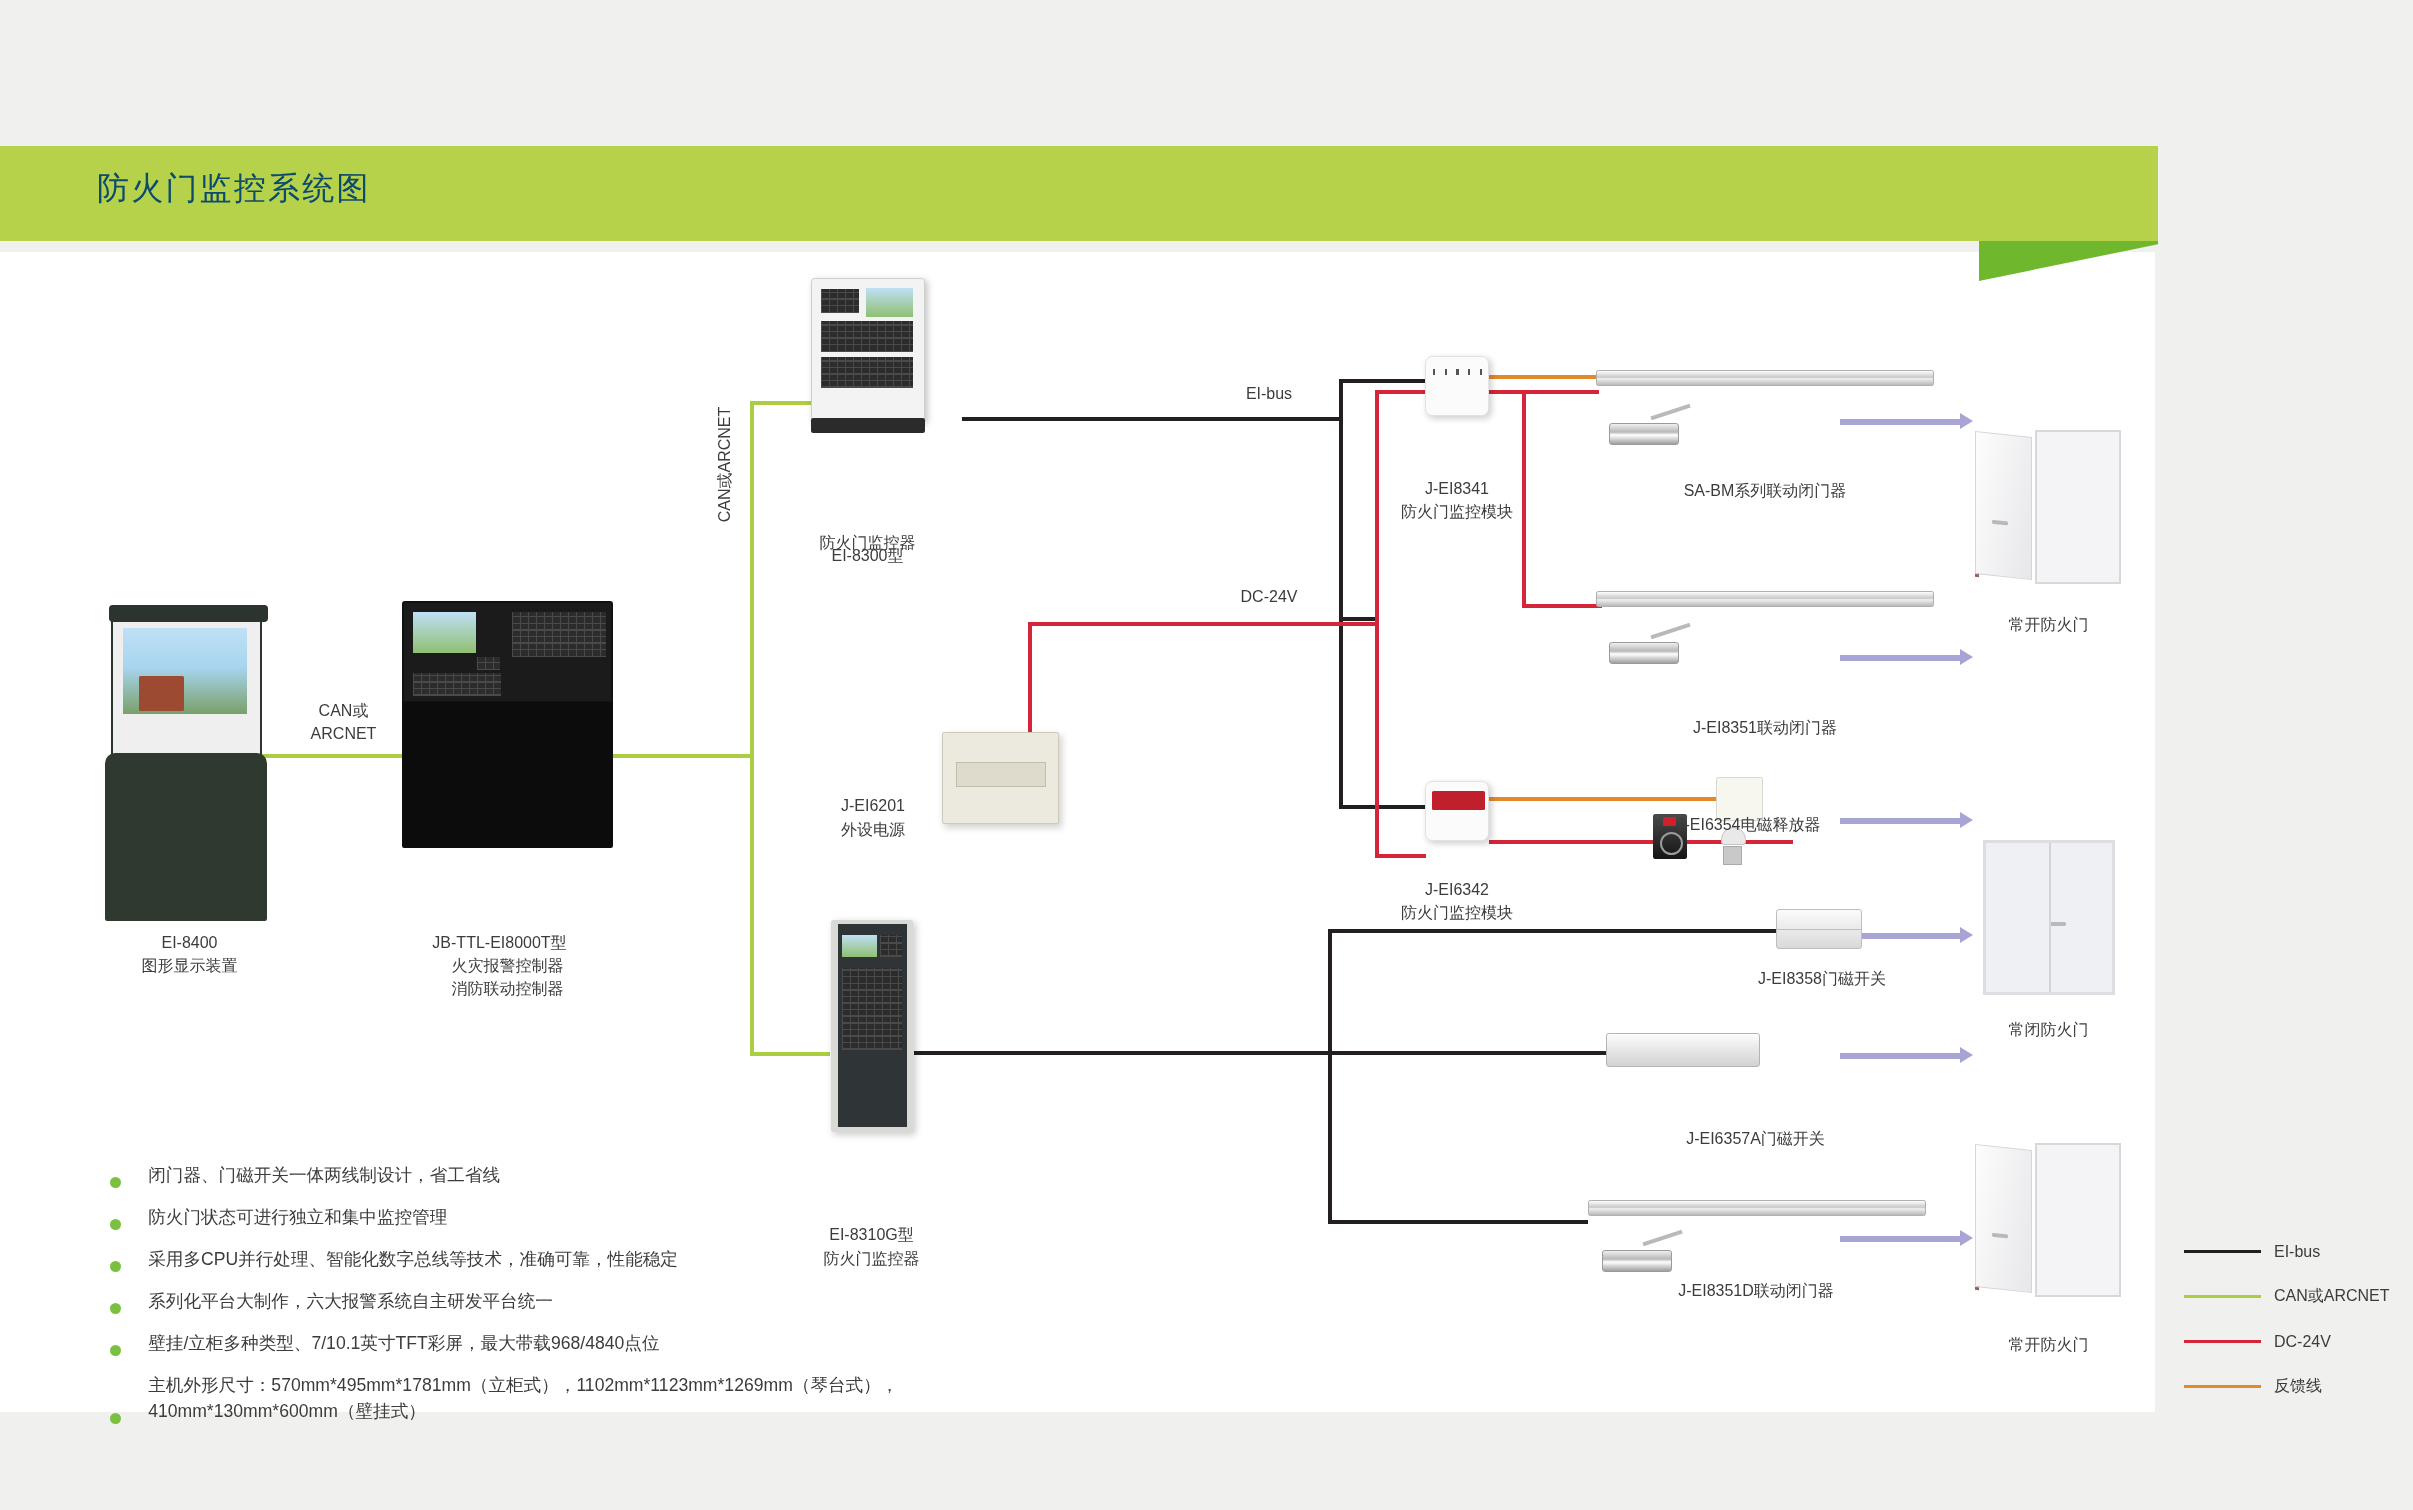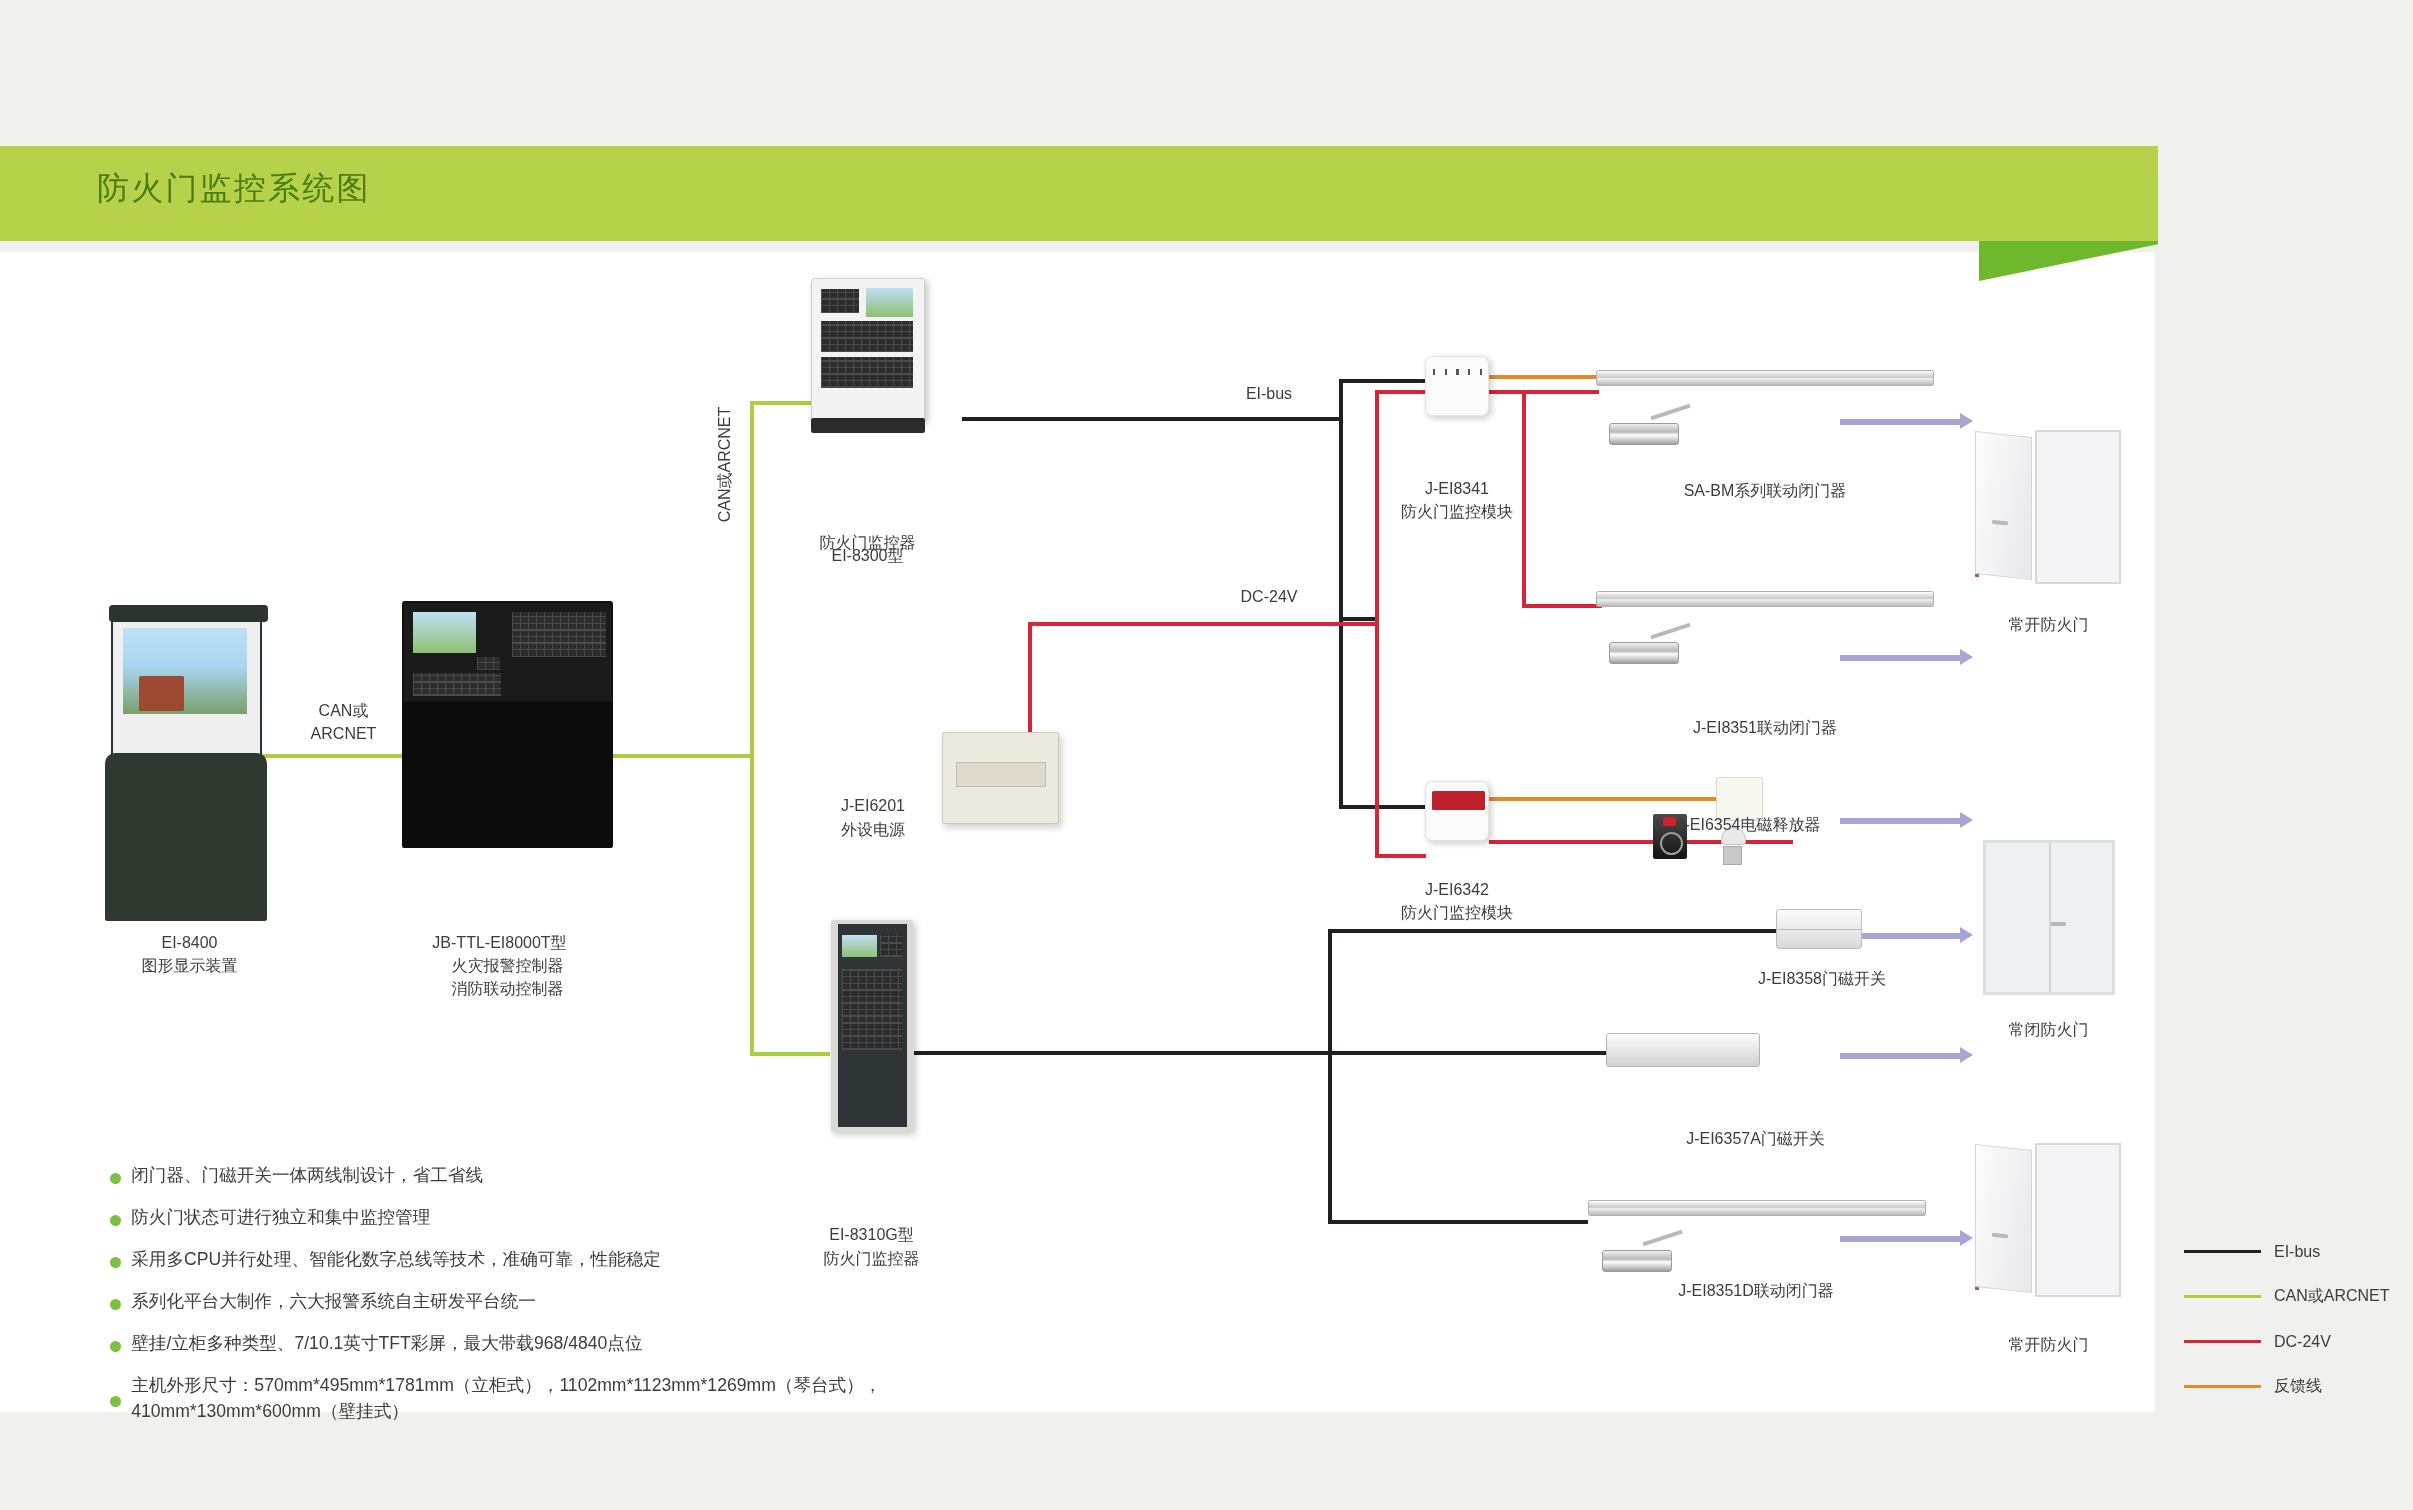--- a/index.html
+++ b/index.html
@@ -5,21 +5,21 @@
   html,body{margin:0;padding:0;background:#f0f0ef;}
   body{width:2413px;height:1511px;position:relative;overflow:hidden;
        font-family:"Liberation Sans","DejaVu Sans",sans-serif;color:#3b3b3b;}
 
   
   #page{position:absolute;left:0;top:0;width:2413px;height:1511px;background:#f0f0ef;}
   #white-panel{position:absolute;left:0;top:252px;width:2155px;height:1160px;background:#fff;}
   #banner{position:absolute;left:0;top:146px;width:2158px;height:95px;background:#b5d24a;}
   #banner-fold{position:absolute;left:1979px;top:241px;width:179px;height:40px;
      background:#6fb82e;clip-path:polygon(0 0,100% 0,100% 8%,0 100%);}
-  #banner-title{position:absolute;left:97px;top:167px;font-size:32px;color:#4d7c0f;
+  #banner-title{position:absolute;left:97px;top:167px;font-size:32px;color:#0c4a6e;
      letter-spacing:2.2px;font-weight:400;}
 
   
   .lbl{position:absolute;font-size:16px;line-height:23.4px;color:#3c3c3c;text-align:center;white-space:nowrap;}
   .wire{position:absolute;background:#231f20;}
   .wire.h{height:3.7px;} .wire.v{width:3.7px;}
   .grn{background:#aace3f;} .red{background:#d6243a;} .org{background:#e08a2a;}
   .arrow{position:absolute;height:5.9px;background:#a9a4d6;}
   .arrow:after{content:"";position:absolute;right:-12.4px;top:-5.9px;border-left:13px solid #a9a4d6;
      border-top:8.8px solid transparent;border-bottom:8.8px solid transparent;}
@@ -96,21 +96,21 @@
   .door-frame{position:absolute;right:0;top:0;width:86px;height:154px;background:#f4f4f6;border:2.2px solid #d8d8dc;box-sizing:border-box;}
   .door-leaf{position:absolute;left:0;top:4.4px;width:57px;height:143px;background:linear-gradient(100deg,#fdfdfd,#e7e7ea);
      border:1.5px solid #d5d5da;box-sizing:border-box;transform:skewY(6deg);}
   .door-edge{position:absolute;left:0;top:4.4px;width:3.7px;height:143px;background:#9d5a4e;transform:skewY(6deg);}
   .door-closed{position:absolute;width:132px;height:155px;background:#eef0f3;border:3.7px solid #dcdee2;box-sizing:border-box;}
   .door-closed:after{content:"";position:absolute;left:50%;top:0;width:1.5px;height:100%;background:#d2d5da;}
   .handle{position:absolute;width:16px;height:3.7px;background:#b9b9bd;border-radius:1.5px;}
 
   
   #bullets{position:absolute;left:110px;top:1162px;width:878px;}
-  .bullet-row{display:flex;align-items:center;margin-bottom:16px;}
+  .bullet-row{display:flex;align-items:flex-end;margin-bottom:16px;gap:17px;}
   .bullet-dot{width:11px;height:11px;border-radius:50%;background:#7cc043;margin-top:6.6px;margin-right:10.2px;flex:0 0 auto;}
   .bullet-text{font-size:17.6px;line-height:26px;color:#3c3c3c;}
 
   
   #legend{position:absolute;left:2184px;top:1229px;}
   .leg-row{display:flex;align-items:center;height:45px;}
   .leg-line{width:77px;height:3.7px;margin-right:13px;}
   .leg-text{font-size:16px;color:#3c3c3c;white-space:nowrap;}
 
   .vert{transform:rotate(-90deg);transform-origin:left top;}

